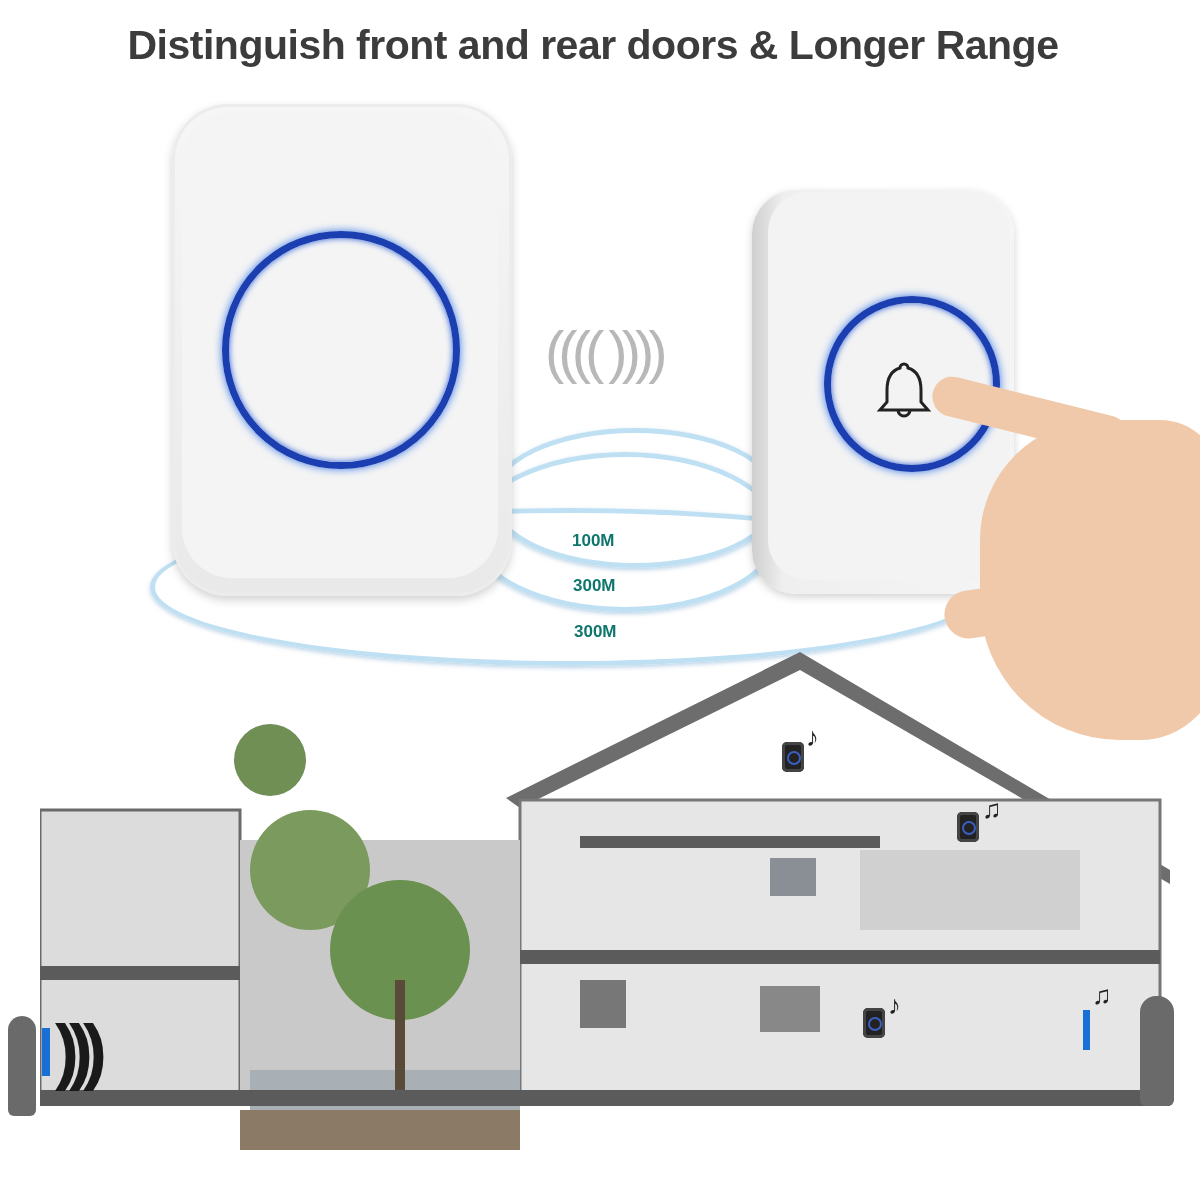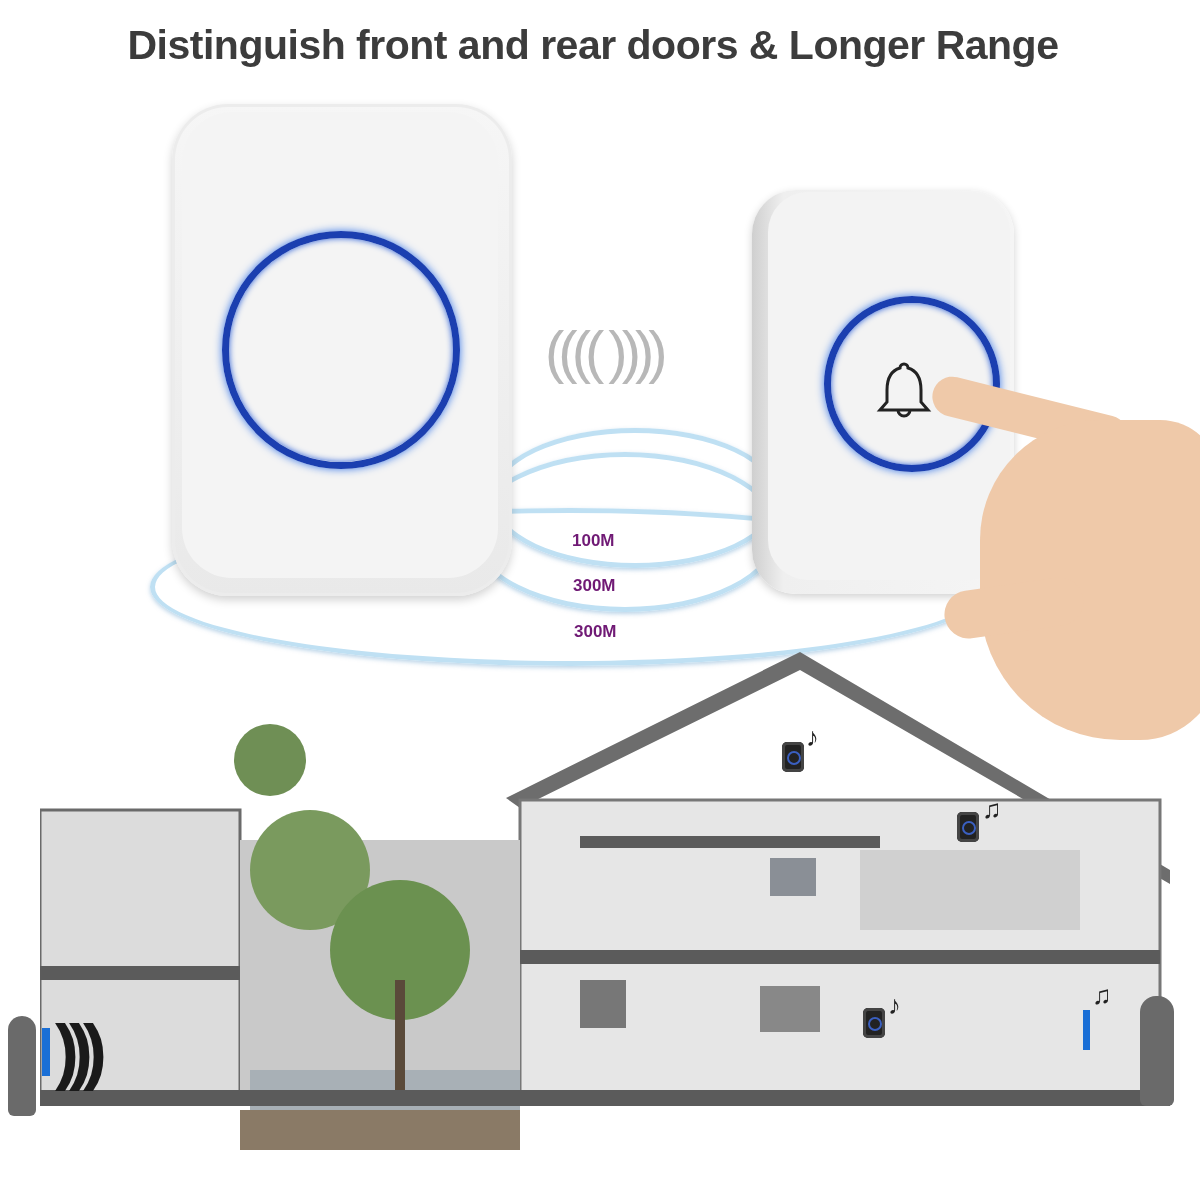--- a/index.html
+++ b/index.html
@@ -1,19 +1,19 @@
 <!DOCTYPE html>
 <html><head>
 <meta charset="utf-8">
 <style>
   html,body{margin:0;padding:0;background:#fff;}
   body{width:1200px;height:1200px;position:relative;overflow:hidden;font-family:"Liberation Sans",sans-serif;}
   .title{position:absolute;top:22px;left:0;width:1186px;text-align:center;font-size:41px;font-weight:bold;color:#3c3c3c;letter-spacing:-0.5px;}
   .range-ring{position:absolute;border-radius:50%;border:5px solid #bfe0f3;box-shadow:0 2px 4px rgba(120,170,210,.5);}
-  .range-label{position:absolute;font-size:17px;font-weight:bold;color:#701a75;}
+  .range-label{position:absolute;font-size:17px;font-weight:bold;color:#0f766e;}
   .receiver{position:absolute;left:172px;top:104px;width:340px;height:492px;border-radius:56px;background:linear-gradient(180deg,#f6f6f6,#e9e9e9);box-shadow:0 4px 10px rgba(0,0,0,.18),inset 0 0 0 3px #ececec;}
   .receiver .face{position:absolute;left:10px;top:8px;right:14px;bottom:18px;border-radius:50px;background:#f4f4f4;}
   .ring{position:absolute;border-radius:50%;border:7px solid #1b3fb0;box-shadow:0 0 8px #3a78e8,inset 0 0 6px #2a5fd8;}
   .button-unit{position:absolute;left:752px;top:190px;width:262px;height:404px;border-radius:44px;background:linear-gradient(90deg,#cfcfcf,#efefef 12%,#f5f5f5);box-shadow:0 3px 8px rgba(0,0,0,.18);}
   .button-unit .face{position:absolute;left:16px;top:2px;right:4px;bottom:14px;border-radius:40px;background:#f3f3f3;}
   .waves{position:absolute;left:545px;top:318px;font-size:58px;color:#b8b8b8;letter-spacing:-6px;}
   .finger{position:absolute;background:#efc9a9;border-radius:60px;}
   .house{position:absolute;left:40px;top:650px;width:1130px;height:500px;}
   .note{position:absolute;font-size:26px;color:#222;}
   .mini-bell{position:absolute;width:22px;height:30px;border-radius:5px;background:#222;box-shadow:inset 0 0 0 3px #444;}

